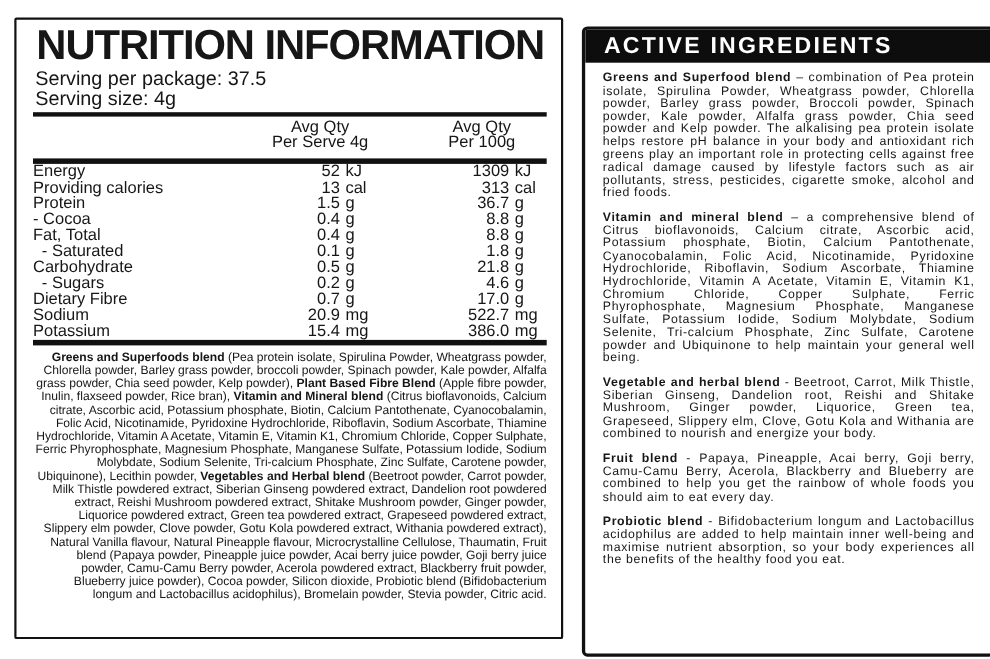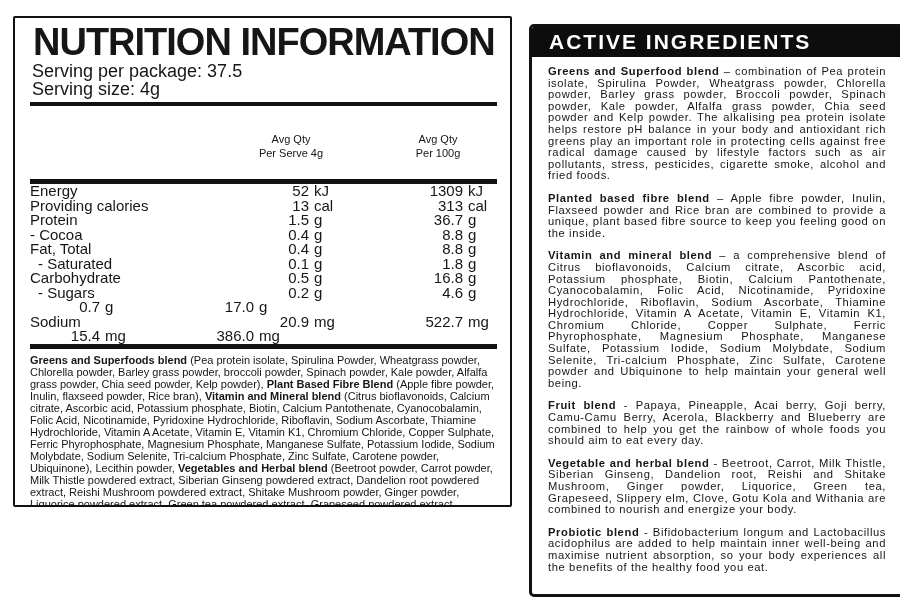--- a/index.html
+++ b/index.html
@@ -7,56 +7,56 @@
   body {
     font-family:"Liberation Sans","DejaVu Sans",sans-serif;
     color:var(--ink,#161616);
     position:relative;
     overflow:hidden;
   }
 
   
   .nutri-box {
     position:absolute; left:13px; top:16px;
-    width:499px; height:491px;
+    width:499px; height:565px;
     border:2px solid var(--line,#111);
     border-radius:2px;
     background:#fff;
     padding:9px 14px 0 15px;
     overflow:hidden;
   }
   .nutri-title {
     font-size:38px; line-height:31px; font-weight:bold;
     letter-spacing:-1px; margin-left:3px; white-space:nowrap;
   }
   .serving { font-size:18px; line-height:17.5px; margin-left:2px; }
   .serving.first { margin-top:5px; }
 
   .rule { background:var(--line,#111); width:467px; }
   .rule-a { height:4px; margin-top:4px; }
   .rule-b { height:5px; }
   .rule-c { height:5px; }
 
-  .thead { display:flex; font-size:11px; line-height:13.5px; padding:3px 0 19px; width:467px;margin-top:24px; }
+  .thead { display:flex; font-size:15px; line-height:13.5px; padding:3px 0 8px; width:467px; }
   .th-spacer { flex:1; }
   .th1 { width:104px; text-align:center; }
   .th2 { width:154px; text-align:center; text-indent:36px; }
 
   .tbody { width:467px; }
   .trow { display:flex; font-size:15px; line-height:14.5px; }
   .tname { flex:1; white-space:nowrap; }
   .tname.indent { padding-left:8px; }
   .tnum { width:70px; text-align:right; }
   .tnum.t100 { width:120px; }
   .tunit { width:34px; text-align:left; padding-left:5px; }
 
   .ingredients {
     margin-top:5px; width:467px;
     font-size:11px; line-height:12px;
-    text-align:left;
+    text-align:right;
   }
   .ingredients b { font-weight:bold; }
 
   
   .active-box {
     position:absolute; left:529px; top:24px;
     width:375px; height:573px;
     border:3px solid var(--line,#111);
     border-radius:5px;
     background:#fff;
@@ -154,72 +154,73 @@
     <span class="tnum">0.1</span>
     <span class="tunit">g</span>
     <span class="tnum t100">1.8</span>
     <span class="tunit">g</span>
   </div>
 
   <div class="trow">
     <span class="tname">Carbohydrate</span>
     <span class="tnum">0.5</span>
     <span class="tunit">g</span>
-    <span class="tnum t100">16.8</span>
+    <span class="tnum t100">21.8</span>
     <span class="tunit">g</span>
   </div>
 
   <div class="trow">
     <span class="tname indent">- Sugars</span>
     <span class="tnum">0.2</span>
     <span class="tunit">g</span>
     <span class="tnum t100">4.6</span>
     <span class="tunit">g</span>
   </div>
 
   <div class="trow">
+    <span class="tname">Dietary Fibre</span>
     <span class="tnum">0.7</span>
     <span class="tunit">g</span>
     <span class="tnum t100">17.0</span>
     <span class="tunit">g</span>
   </div>
 
   <div class="trow">
     <span class="tname">Sodium</span>
     <span class="tnum">20.9</span>
     <span class="tunit">mg</span>
     <span class="tnum t100">522.7</span>
     <span class="tunit">mg</span>
   </div>
 
   <div class="trow">
+    <span class="tname">Potassium</span>
     <span class="tnum">15.4</span>
     <span class="tunit">mg</span>
     <span class="tnum t100">386.0</span>
     <span class="tunit">mg</span>
   </div>
 </div>
 
     <div class="rule rule-c"></div>
 
     <p class="ingredients"><b>Greens and Superfoods blend</b><span> (Pea protein isolate, Spirulina Powder, Wheatgrass powder, Chlorella powder, Barley grass powder, broccoli powder, Spinach powder, Kale powder, Alfalfa grass powder, Chia seed powder, Kelp powder), </span><b>Plant Based Fibre Blend</b><span> (Apple fibre powder, Inulin, flaxseed powder, Rice bran), </span><b>Vitamin and Mineral blend</b><span> (Citrus bioflavonoids, Calcium citrate, Ascorbic acid, Potassium phosphate, Biotin, Calcium Pantothenate, Cyanocobalamin, Folic Acid, Nicotinamide, Pyridoxine Hydrochloride, Riboflavin, Sodium Ascorbate, Thiamine Hydrochloride, Vitamin A Acetate, Vitamin E, Vitamin K1, Chromium Chloride, Copper Sulphate, Ferric Phyrophosphate, Magnesium Phosphate, Manganese Sulfate, Potassium Iodide, Sodium Molybdate, Sodium Selenite, Tri-calcium Phosphate, Zinc Sulfate, Carotene powder, Ubiquinone), Lecithin powder, </span><b>Vegetables and Herbal blend</b><span> (Beetroot powder, Carrot powder, Milk Thistle powdered extract, Siberian Ginseng powdered extract, Dandelion root powdered extract, Reishi Mushroom powdered extract, Shitake Mushroom powder, Ginger powder, Liquorice powdered extract, Green tea powdered extract, Grapeseed powdered extract, Slippery elm powder, Clove powder, Gotu Kola powdered extract, Withania powdered extract), Natural Vanilla flavour, Natural Pineapple flavour, Microcrystalline Cellulose, Thaumatin, Fruit blend (Papaya powder, Pineapple juice powder, Acai berry juice powder, Goji berry juice powder, Camu-Camu Berry powder, Acerola powdered extract, Blackberry fruit powder, Blueberry juice powder), Cocoa powder, Silicon dioxide, Probiotic blend (Bifidobacterium longum and Lactobacillus acidophilus), Bromelain powder, Stevia powder, Citric acid.</span></p>
   </section>
 
   <section class="active-box">
     <header class="active-header">
       <span>ACTIVE INGREDIENTS</span>
     </header>
     <div class="active-body">
   <p class="apara"><b>Greens and Superfood blend</b><span> – combination of Pea protein isolate, Spirulina Powder, Wheatgrass powder, Chlorella powder, Barley grass powder, Broccoli powder, Spinach powder, Kale powder, Alfalfa grass powder, Chia seed powder and Kelp powder. The alkalising pea protein isolate helps restore pH balance in your body and antioxidant rich greens play an important role in protecting cells against free radical damage caused by lifestyle factors such as air pollutants, stress, pesticides, cigarette smoke, alcohol and fried foods.</span></p>
 
-  <p class="apara"><b>Planted based fibre blend</b><span> – Apple fibre powder, Inulin, Flaxseed powder and Rice bran are combined to provide a unique, plant based fibre source to keep you feeling good on the inside.</span></p>
 
   <p class="apara"><b>Vitamin and mineral blend</b><span> – a comprehensive blend of Citrus bioflavonoids, Calcium citrate, Ascorbic acid, Potassium phosphate, Biotin, Calcium Pantothenate, Cyanocobalamin, Folic Acid, Nicotinamide, Pyridoxine Hydrochloride, Riboflavin, Sodium Ascorbate, Thiamine Hydrochloride, Vitamin A Acetate, Vitamin E, Vitamin K1, Chromium Chloride, Copper Sulphate, Ferric Phyrophosphate, Magnesium Phosphate, Manganese Sulfate, Potassium Iodide, Sodium Molybdate, Sodium Selenite, Tri-calcium Phosphate, Zinc Sulfate, Carotene powder and Ubiquinone to help maintain your general well being.</span></p>
 
+  <p class="apara"><b>Vegetable and herbal blend</b><span> - Beetroot, Carrot, Milk Thistle, Siberian Ginseng, Dandelion root, Reishi and Shitake Mushroom, Ginger powder, Liquorice, Green tea, Grapeseed, Slippery elm, Clove, Gotu Kola and Withania are combined to nourish and energize your body.</span></p>
+
   <p class="apara"><b>Fruit blend</b><span> - Papaya, Pineapple, Acai berry, Goji berry, Camu-Camu Berry, Acerola, Blackberry and Blueberry are combined to help you get the rainbow of whole foods you should aim to eat every day.</span></p>
-
-  <p class="apara"><b>Vegetable and herbal blend</b><span> - Beetroot, Carrot, Milk Thistle, Siberian Ginseng, Dandelion root, Reishi and Shitake Mushroom, Ginger powder, Liquorice, Green tea, Grapeseed, Slippery elm, Clove, Gotu Kola and Withania are combined to nourish and energize your body.</span></p>
 
   <p class="apara"><b>Probiotic blend</b><span> - Bifidobacterium longum and Lactobacillus acidophilus are added to help maintain inner well-being and maximise nutrient absorption, so your body experiences all the benefits of the healthy food you eat.</span></p>
 </div>
   </section>
 
 </div>
 
 </body></html>

